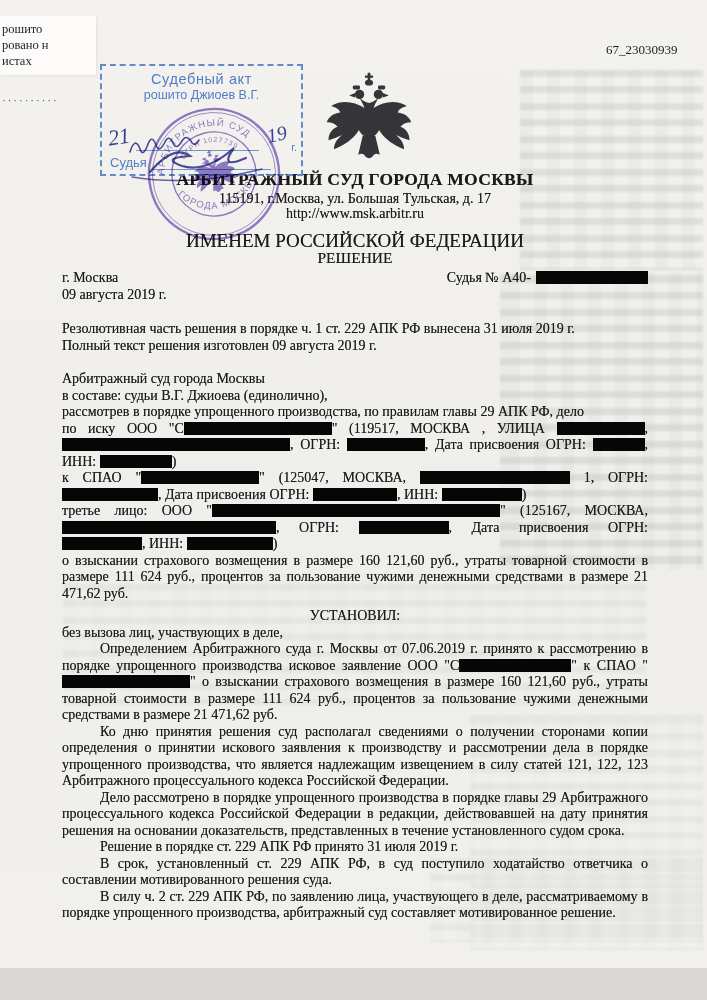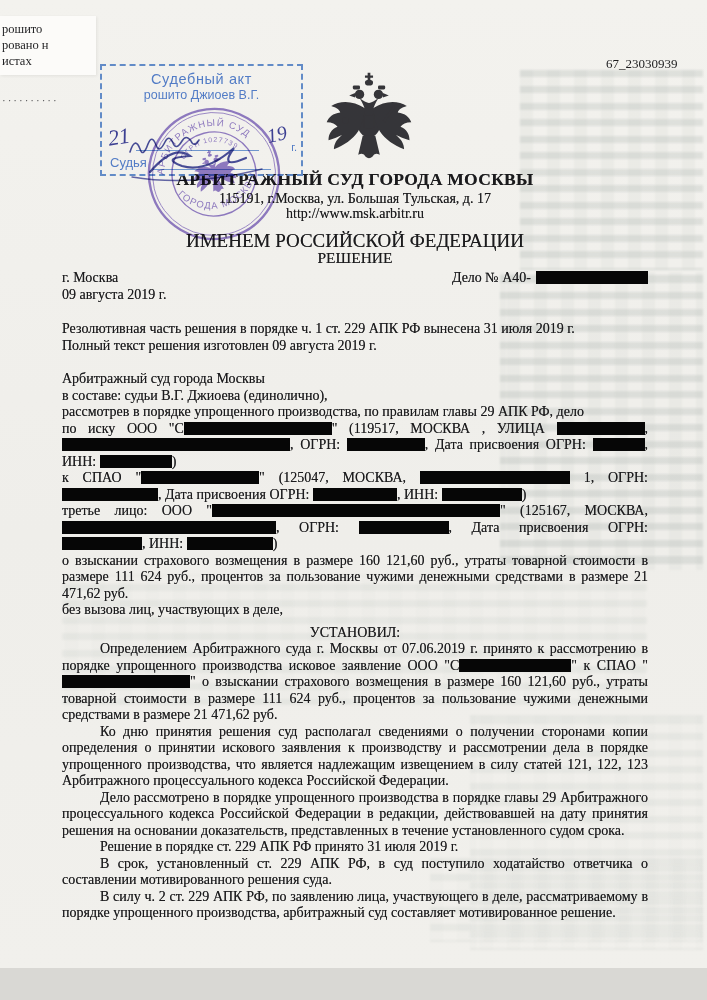--- a/index.html
+++ b/index.html
@@ -16,21 +16,21 @@
          filter:blur(1.2px);}
   .ghost.light{opacity:.45;}
 
   
   .corner-label{position:absolute;left:0;top:16px;width:96px;z-index:3;
                 background:#fcfbf9;box-shadow:1px 1px 3px rgba(0,0,0,.07);
                 padding:5px 0 6px 2px;font-size:12.5px;line-height:16px;color:#242426;}
   .binder-dots{position:absolute;left:2px;top:94px;z-index:3;font-size:11px;
                letter-spacing:2px;color:#4a4a4c;}
 
-  .doc-number{position:absolute;left:606px;top:56px;z-index:2;font-size:13px;color:#1c1c1e;}
+  .doc-number{position:absolute;left:606px;top:42px;z-index:2;font-size:13px;color:#1c1c1e;}
 
   
   .emblem{position:absolute;left:324px;top:64px;width:90px;height:104px;z-index:2;
           color:#26262a;opacity:.92;}
 
   
   .stamp{position:absolute;left:100px;top:64px;width:203px;height:112px;z-index:3;
          border:2px dashed #5b86c5;color:#4a76c4;text-align:center;
          font-family:"Liberation Sans",sans-serif;opacity:.95;}
   .stamp .s1{font-size:14.5px;margin-top:5px;letter-spacing:.6px;}
@@ -175,36 +175,36 @@
       <div class="inname">ИМЕНЕМ РОССИЙСКОЙ ФЕДЕРАЦИИ</div>
       <div class="rtype">РЕШЕНИЕ</div>
     </div>
 
     <div class="meta">
       <div class="meta-left">
         <div>г. Москва</div>
         <div>09 августа 2019 г.</div>
       </div>
       <div class="meta-right">
-        <span>Дело № А40-</span><span class="redact case-redact"></span>
+        <span>Судья № А40-</span><span class="redact case-redact"></span>
       </div>
     </div>
 
     <div class="docbody">
         <div class="para">Резолютивная часть решения в порядке ч. 1 ст. 229 АПК РФ вынесена 31 июля 2019 г.</div>
         <div class="para">Полный текст решения изготовлен 09 августа 2019 г.</div>
         <div class="para" style="margin-top: 17px;">Арбитражный суд города Москвы</div>
         <div class="para">в составе: судьи В.Г. Джиоева (единолично),</div>
         <div class="para">рассмотрев в порядке упрощенного производства, по правилам главы 29 АПК РФ, дело</div>
         <div class="para">по иску ООО "С<span class="redact" style="width: 148px;"></span>" (119517, МОСКВА , УЛИЦА <span class="redact" style="width: 88px;"></span>, <span class="redact" style="width: 228px;"></span>, ОГРН: <span class="redact" style="width: 78px;"></span>, Дата присвоения ОГРН: <span class="redact" style="width: 52px;"></span>, ИНН: <span class="redact" style="width: 72px;"></span>)</div>
         <div class="para">к СПАО "<span class="redact" style="width: 118px;"></span>" (125047, МОСКВА, <span class="redact" style="width: 150px;"></span> 1, ОГРН: <span class="redact" style="width: 96px;"></span>, Дата присвоения ОГРН: <span class="redact" style="width: 84px;"></span>, ИНН: <span class="redact" style="width: 80px;"></span>)</div>
         <div class="para">третье лицо: ООО "<span class="redact" style="width: 288px;"></span>" (125167, МОСКВА, <span class="redact" style="width: 214px;"></span>, ОГРН: <span class="redact" style="width: 90px;"></span>, Дата присвоения ОГРН: <span class="redact" style="width: 80px;"></span>, ИНН: <span class="redact" style="width: 86px;"></span>)</div>
         <div class="para">о взыскании страхового возмещения в размере 160 121,60 руб., утраты товарной стоимости в размере 111 624 руб., процентов за пользование чужими денежными средствами в размере 21 471,62 руб.</div>
+        <div class="para center" style="margin-top: 6px;">УСТАНОВИЛ:</div>
         <div class="para">без вызова лиц, участвующих в деле,</div>
-        <div class="para center" style="margin-top: 6px;">УСТАНОВИЛ:</div>
         <div class="para indent">Определением Арбитражного суда г. Москвы от 07.06.2019 г. принято к рассмотрению в порядке упрощенного производства исковое заявление ООО "С<span class="redact" style="width: 112px;"></span>" к СПАО "<span class="redact" style="width: 128px;"></span>" о взыскании страхового возмещения в размере 160 121,60 руб., утраты товарной стоимости в размере 111 624 руб., процентов за пользование чужими денежными средствами в размере 21 471,62 руб.</div>
         <div class="para indent">Ко дню принятия решения суд располагал сведениями о получении сторонами копии определения о принятии искового заявления к производству и рассмотрении дела в порядке упрощенного производства, что является надлежащим извещением в силу статей 121, 122, 123 Арбитражного процессуального кодекса Российской Федерации.</div>
         <div class="para indent">Дело рассмотрено в порядке упрощенного производства в порядке главы 29 Арбитражного процессуального кодекса Российской Федерации в редакции, действовавшей на дату принятия решения на основании доказательств, представленных в течение установленного судом срока.</div>
         <div class="para indent">Решение в порядке ст. 229 АПК РФ принято 31 июля 2019 г.</div>
         <div class="para indent">В срок, установленный ст. 229 АПК РФ, в суд поступило ходатайство ответчика о составлении мотивированного решения суда.</div>
         <div class="para indent">В силу ч. 2 ст. 229 АПК РФ, по заявлению лица, участвующего в деле, рассматриваемому в порядке упрощенного производства, арбитражный суд составляет мотивированное решение.</div>
       </div>
   </div>
 </div>
 

